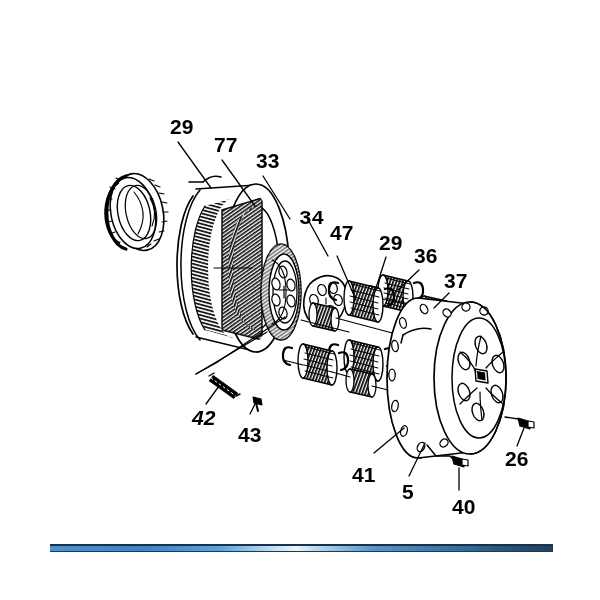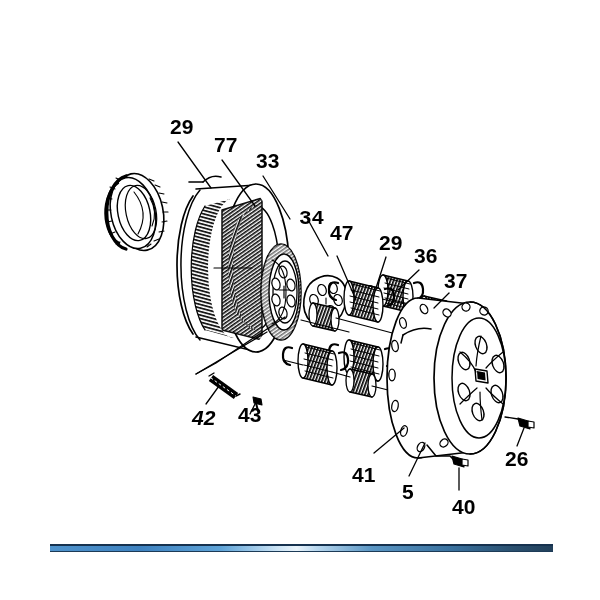--- a/index.html
+++ b/index.html
@@ -392,21 +392,21 @@
 
   <div class="callout-label" style="left:170px; top:116px;">29</div>
   <div class="callout-label" style="left:214px; top:134px;">77</div>
   <div class="callout-label" style="left:256px; top:150px;">33</div>
   <div class="callout-label" style="left:299px; top:208px;font-family:Liberation Mono, monospace;">34</div>
   <div class="callout-label" style="left:330px; top:222px;">47</div>
   <div class="callout-label" style="left:379px; top:232px;">29</div>
   <div class="callout-label" style="left:414px; top:245px;">36</div>
   <div class="callout-label" style="left:444px; top:270px;">37</div>
   <div class="callout-label" style="left:192px; top:407px;font-style:italic;">42</div>
-  <div class="callout-label" style="left:238px; top:404px;">43</div>
+  <div class="callout-label" style="left:238px; top:424px;">43</div>
   <div class="callout-label" style="left:352px; top:464px;">41</div>
   <div class="callout-label" style="left:402px; top:481px;">5</div>
   <div class="callout-label" style="left:452px; top:496px;">40</div>
   <div class="callout-label" style="left:505px; top:448px;">26</div>
 
   <div id="footer-rule">
     <div class="rule-top"></div>
     <div class="rule-body"></div>
     <div class="rule-bot"></div>
   </div>

